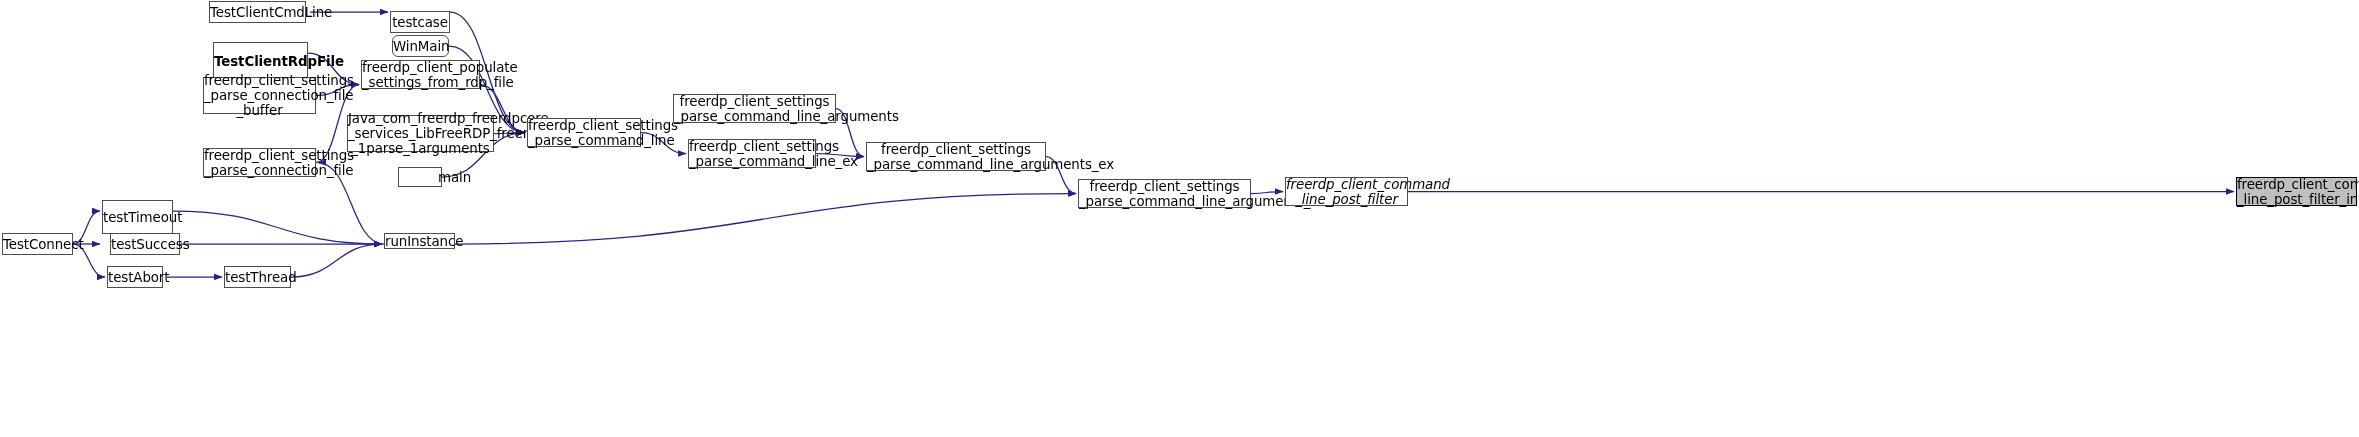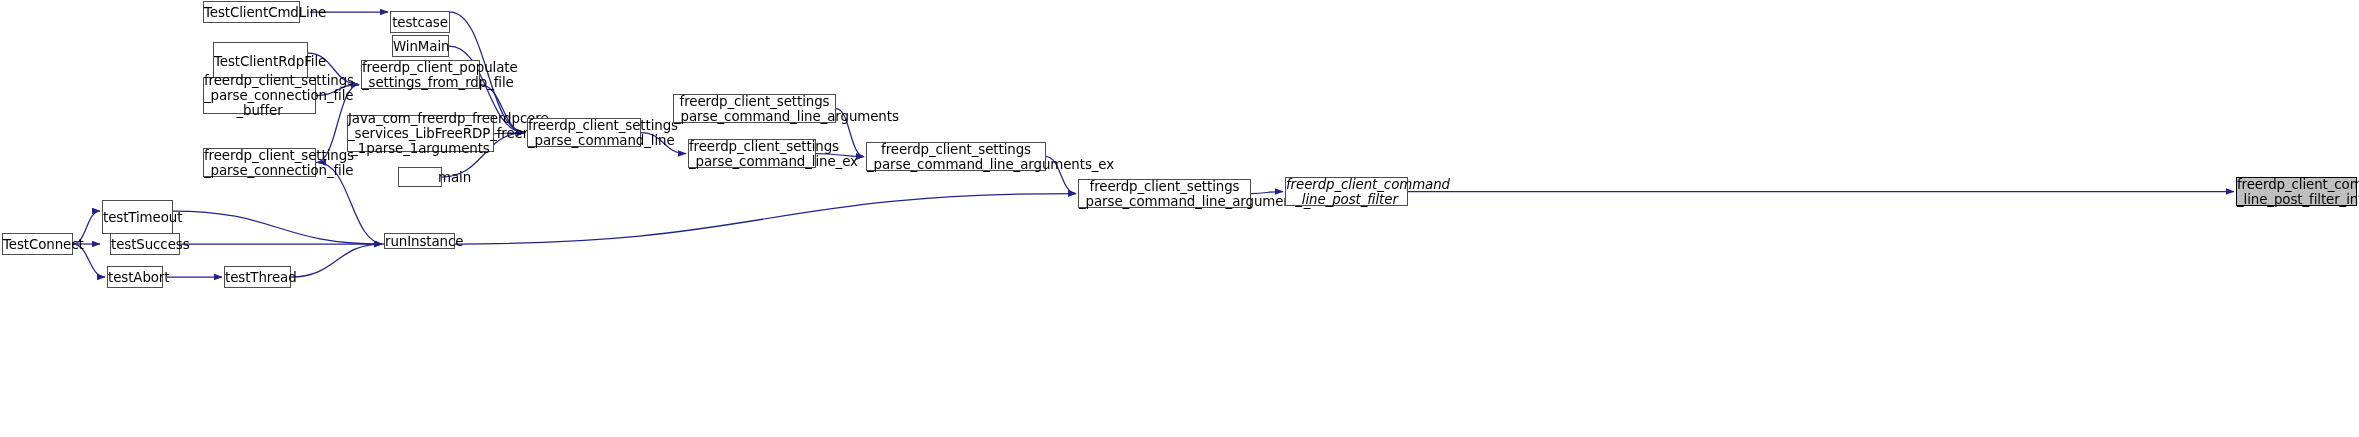--- a/index.html
+++ b/index.html
@@ -44,24 +44,24 @@
         <path d="M73,244 C86.5,244 86.5,244 100,244" marker-end="url(#ah)"></path>
         <path d="M73,244 C89,244 89,277 105,277" marker-end="url(#ah)"></path>
         <path d="M172,244 C277,244 277,244 382,244" marker-end="url(#ah)"></path>
         <path d="M167,277 C194.5,277 194.5,277 222,277" marker-end="url(#ah)"></path>
         <path d="M291,277 C336.5,277 336.5,244 382,244" marker-end="url(#ah)"></path>
         <path d="M1251,193.5 C1267,193.5 1267,191.5 1283,191.5" marker-end="url(#ah)"></path>
         <path d="M1408,191.5 C1821,191.5 1821,191.5 2234,191.5" marker-end="url(#ah)"></path>
       </g>
   </svg>
   <div id="node-layer">
-      <div class="node" style="left: 203px; top: 1px; width: 97px; height: 22px;"><span class="lbl">TestClientCmdLine</span></div>
+      <div class="node" style="left: 209px; top: 1px; width: 97px; height: 22px;"><span class="lbl">TestClientCmdLine</span></div>
       <div class="node" style="left: 390px; top: 11px; width: 60px; height: 22px;"><span class="lbl">testcase</span></div>
-      <div class="node" style="left: 213px; top: 42px; width: 95px; height: 38px;"><span class="lbl">TestClientRdpFile</span></div>
-      <div class="node" style="left: 392px; top: 35px; width: 57px; height: 22px;"><span class="lbl">WinMain</span></div>
+      <div class="node" style="left: 213px; top: 42px; width: 95px; height: 38px; font-weight: bold;"><span class="lbl">TestClientRdpFile</span></div>
+      <div class="node" style="left: 392px; top: 35px; width: 57px; height: 22px; border-radius: 6px;"><span class="lbl">WinMain</span></div>
       <div class="node" style="left: 203px; top: 77px; width: 113px; height: 37px;"><span class="lbl">freerdp_client_settings
 _parse_connection_file
 _buffer</span></div>
       <div class="node" style="left: 361px; top: 60px; width: 119px; height: 29px;"><span class="lbl">freerdp_client_populate
 _settings_from_rdp_file</span></div>
       <div class="node" style="left: 347px; top: 115px; width: 147px; height: 37px;"><span class="lbl">Java_com_freerdp_freerdpcore
 _services_LibFreeRDP_freerdp
 _1parse_1arguments</span></div>
       <div class="node" style="left: 203px; top: 148px; width: 113px; height: 29px;"><span class="lbl">freerdp_client_settings
 _parse_connection_file</span></div>

